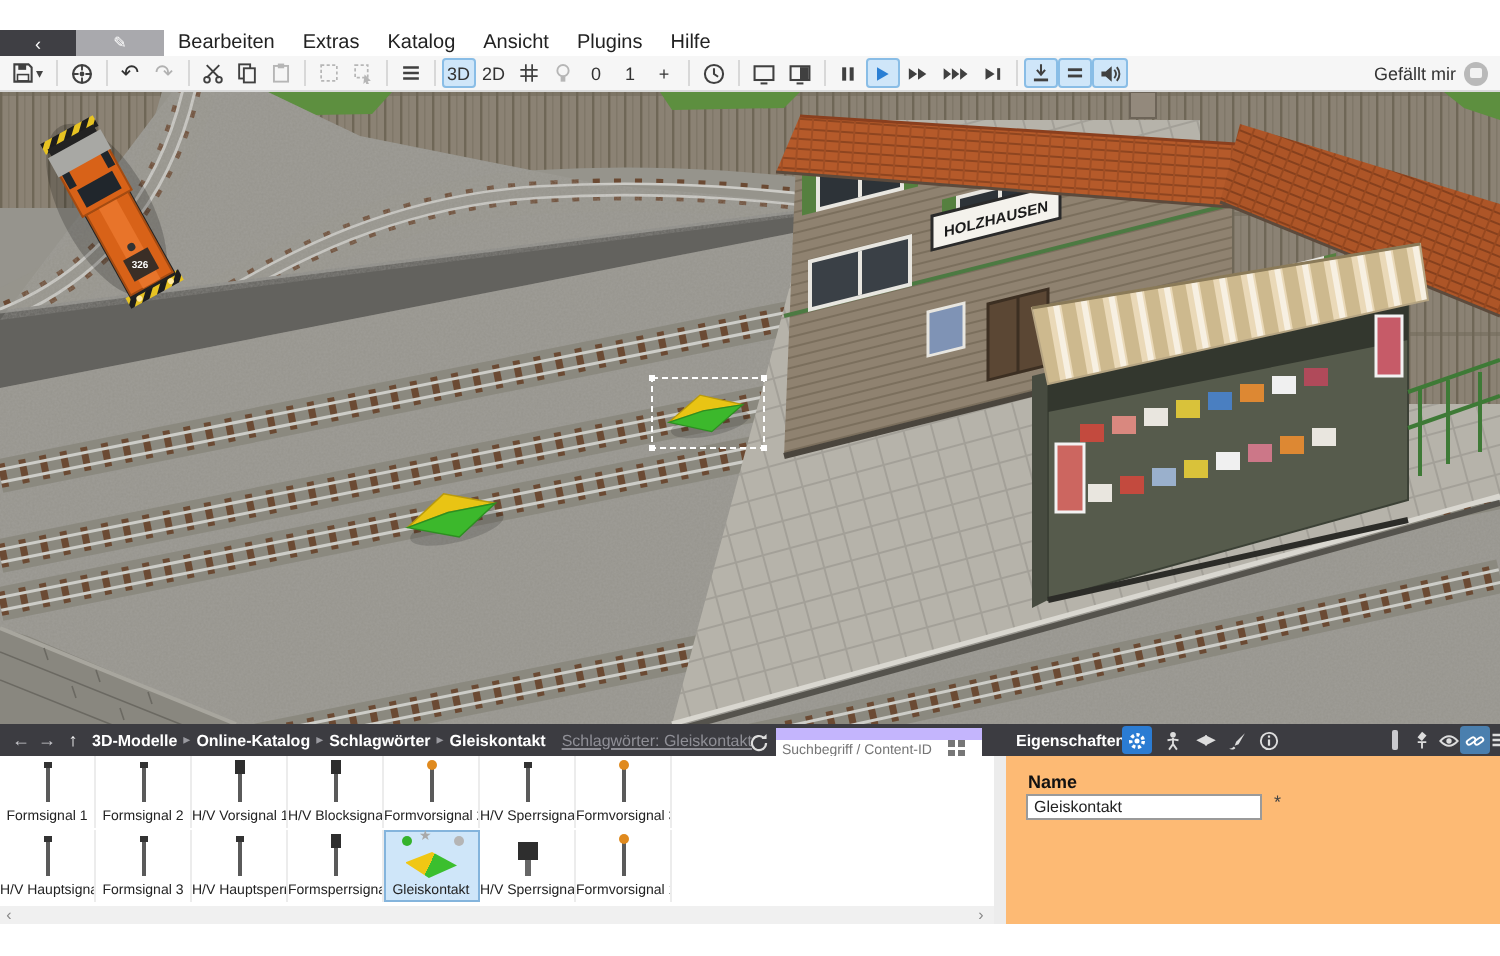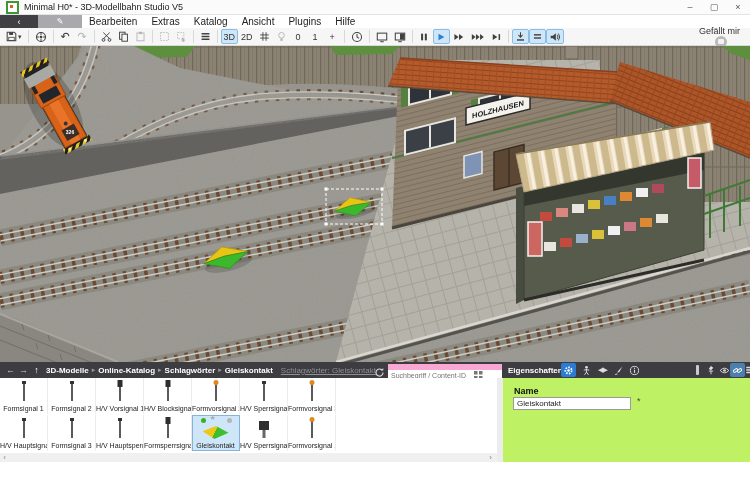--- a/index.html
+++ b/index.html
@@ -16,36 +16,36 @@
   .mb-back{width:38px;background:#3f3f44;color:#fff;display:flex;align-items:center;justify-content:center;font-size:9px;}
   .mb-pencil{width:44px;background:#a9a9ad;color:#fff;display:flex;align-items:center;justify-content:center;font-size:8px;}
   .mb-item{padding:0 7px;display:flex;align-items:center;font-size:10px;color:#222;}
   
   .toolbar{position:absolute;left:0;top:28px;width:750px;height:18px;background:#f6f6f6;border-bottom:1px solid #d9d9d9;display:flex;align-items:center;box-sizing:border-box;padding-left:3px;}
   .tb-btn{height:15px;min-width:17px;display:flex;align-items:center;justify-content:center;border:1px solid transparent;border-radius:2px;font-size:9px;color:#333;box-sizing:border-box;padding:0 2px;}
   .tb-btn.active{background:#cfe6f9;border-color:#89bde6;}
   .tb-btn.disabled{opacity:.35;}
   .tb-sep{width:1px;height:13px;background:#d8d8d8;margin:0 3px;flex:none;}
   .tb-caret{font-size:7px;margin-left:1px;color:#444;}
-  .tb-like{margin-left:auto;display:flex;align-items:center;margin-right:6px;flex-direction:column;}
+  .tb-like{margin-left:auto;display:flex;align-items:center;margin-right:6px;}
   .tb-like-label{font-size:9px;color:#333;margin-right:4px;}
   .like-circle{width:12px;height:12px;border-radius:50%;background:#b9b9b9;position:relative;}
   .like-circle::after{content:"";position:absolute;left:3px;top:3px;width:6px;height:5px;background:#f2f2f2;border-radius:1px;}
   .ticon{display:block;}
   
   .viewport{position:absolute;left:0;top:46px;width:750px;height:316px;background:#96948d;}
   
   .catbar{position:absolute;left:0;top:362px;width:750px;height:16px;background:#3c3c41;}
   .cb-left{position:absolute;left:4px;top:0;height:16px;display:flex;align-items:center;}
   .cb-nav{width:13px;text-align:center;color:#c9c9ce;font-size:9px;}
   .crumb{color:#fff;font-weight:bold;font-size:8px;margin:12px 3px;white-space:nowrap;}
   .crumb-sep{color:#9a9aa0;font-size:7px;}
   .cb-ctx{color:#8f8f96;font-size:8px;margin-left:5px;white-space:nowrap;text-decoration:underline;}
   .cb-refresh{position:absolute;left:374px;top:2px;width:12px;height:12px;color:#ddd;}
-  .cb-search{position:absolute;left:388px;top:2px;width:114px;height:12px;background:#f9a8d4;border:none;box-sizing:border-box;}
+  .cb-search{position:absolute;left:388px;top:2px;width:103px;height:12px;background:#c4b5fd;border:none;box-sizing:border-box;}
   .cb-search input{width:100%;height:100%;border:none;outline:none;font-size:7px;padding:0 14px 0 3px;box-sizing:border-box;color:#333;font-family:inherit;}
   .cb-grid{position:absolute;left:474px;top:4px;width:9px;height:9px;}
   .props-title{position:absolute;left:508px;top:0;height:16px;display:flex;align-items:center;color:#fff;font-weight:bold;font-size:8px;}
   .cbi{position:absolute;top:1px;width:15px;height:14px;display:flex;align-items:center;justify-content:center;border-radius:2px;}
   .cbi.active{background:#2b7cd3;}
   .cb-splitter{position:absolute;left:696px;top:3px;width:3px;height:10px;background:#c9c9ce;border-radius:1px;}
   
   .catalog{position:absolute;left:0;top:378px;width:497px;height:75px;background:#fff;overflow:hidden;}
   .cat-row{display:flex;height:37px;}
   .cat-cell{width:48px;height:36px;box-sizing:border-box;border-right:1px solid #ececec;display:flex;flex-direction:column;align-items:center;justify-content:flex-end;background:#fff;position:relative;}
@@ -60,47 +60,38 @@
   .cat-ico[data-icon="box"]::after{content:"";position:absolute;left:50%;top:13px;width:3px;height:8px;background:#666;transform:translateX(-50%);}
   .cat-ico[data-icon="gleiskontakt"]::before{left:7px;top:9px;width:26px;height:13px;transform:none;background:linear-gradient(115deg,#f0c714 46%,#3bbf2e 46%);clip-path:polygon(0 40%,52% 0,100% 52%,46% 100%);}
   .b-dot{position:absolute;width:5px;height:5px;border-radius:50%;top:1px;}
   .b-dot.g{left:5px;background:#35b32c;}
   .b-dot.gr{right:4px;background:#b5b5b5;}
   .b-star{position:absolute;left:14px;top:-3px;font-size:7px;color:#a9a9a9;}
   .scrollstrip{position:absolute;left:0;top:453px;width:497px;height:9px;background:#f0f0f0;}
   .ss-arrow{position:absolute;top:0;width:9px;height:9px;color:#888;font-size:8px;line-height:9px;text-align:center;}
   
   .vdivider{position:absolute;left:497px;top:378px;width:6px;height:84px;background:#ececec;}
-  .props{position:absolute;left:503px;top:378px;width:247px;height:84px;background:#bef264;}
+  .props{position:absolute;left:503px;top:378px;width:247px;height:84px;background:#fdba74;}
   .props-name-label{position:absolute;left:11px;top:8px;font-size:9px;font-weight:bold;color:#111;}
   .props-input{position:absolute;left:10px;top:19px;width:118px;height:13px;border:1px solid #9a9a9a;font-size:8px;padding:0 3px;box-sizing:border-box;color:#222;font-family:inherit;}
   .props-star{position:absolute;left:134px;top:18px;font-size:9px;color:#444;}
   
   .statusbar{position:absolute;left:0;top:462px;width:750px;height:16px;background:#f2f2f2;border-top:1px solid #dcdcdc;box-sizing:border-box;font-size:9px;color:#222;}
   .sb-sel{position:absolute;left:4px;top:3px;}
   .sb-sun{position:absolute;left:355px;top:4px;width:9px;height:9px;border-radius:50%;background:#f0c030;border:1px solid #d8a820;box-sizing:border-box;}
   .sb-time{position:absolute;left:369px;top:3px;}
   .sb-vsep{position:absolute;top:2px;width:1px;height:11px;background:#d5d5d5;}
   .sb-scale{position:absolute;left:540px;top:3px;width:120px;text-align:center;}
   .sb-fps{position:absolute;right:5px;top:3px;}
 </style>
 </head>
 <body>
 
 <div id="app">
 
-  <div class="titlebar">
-    <div class="appicon"></div>
-    <div class="title-text">Minimal H0* - 3D-Modellbahn Studio V5</div>
-    <div class="winbtns">
-      <div class="winbtn">–</div>
-      <div class="winbtn">▢</div>
-      <div class="winbtn">×</div>
-    </div>
-  </div>
 
   <div class="menubar">
     <div class="mb-back">
         <span>‹</span>
       </div>
     <div class="mb-pencil">
         <span>✎</span>
       </div>
     <div class="mb-item">Bearbeiten</div>
     <div class="mb-item">Extras</div>

